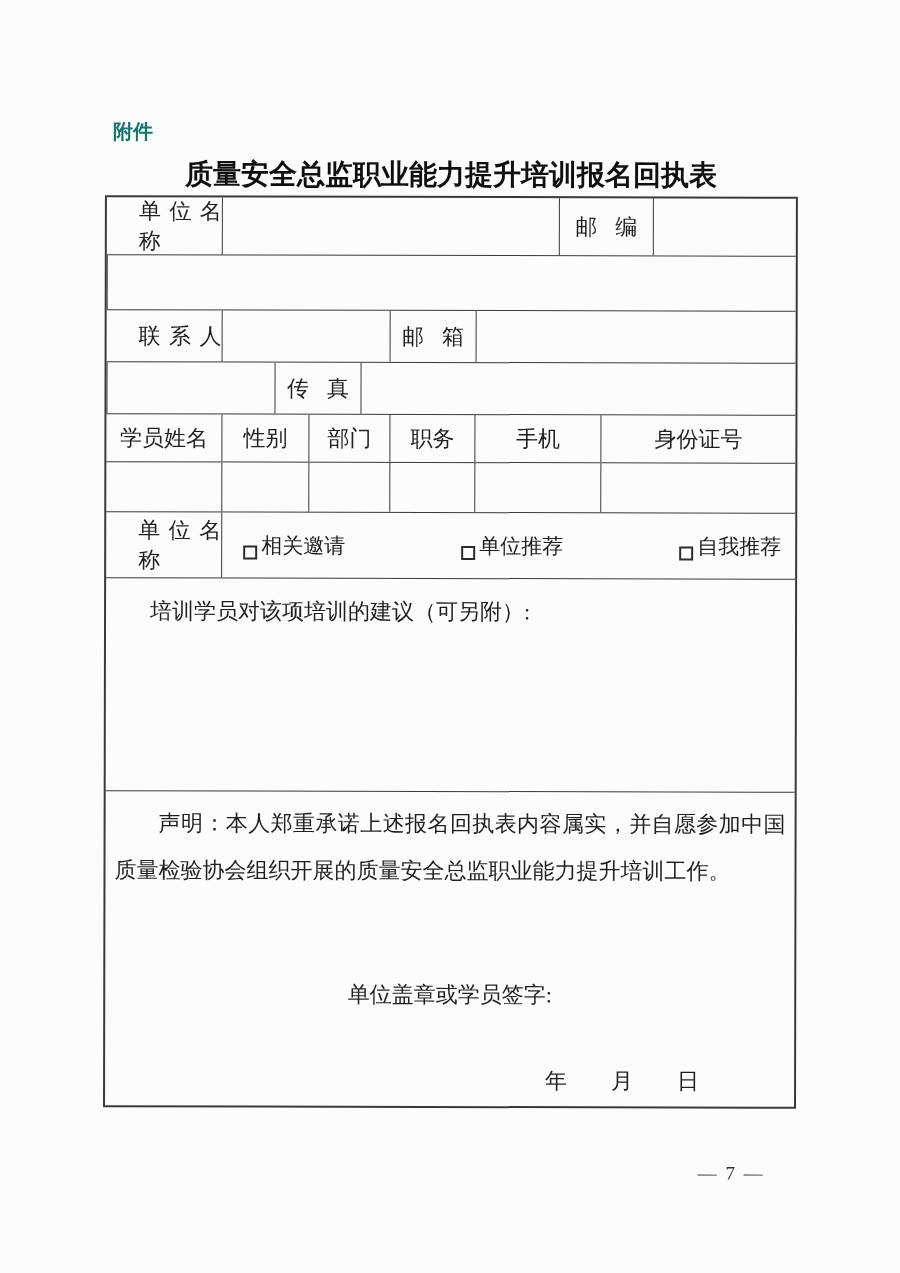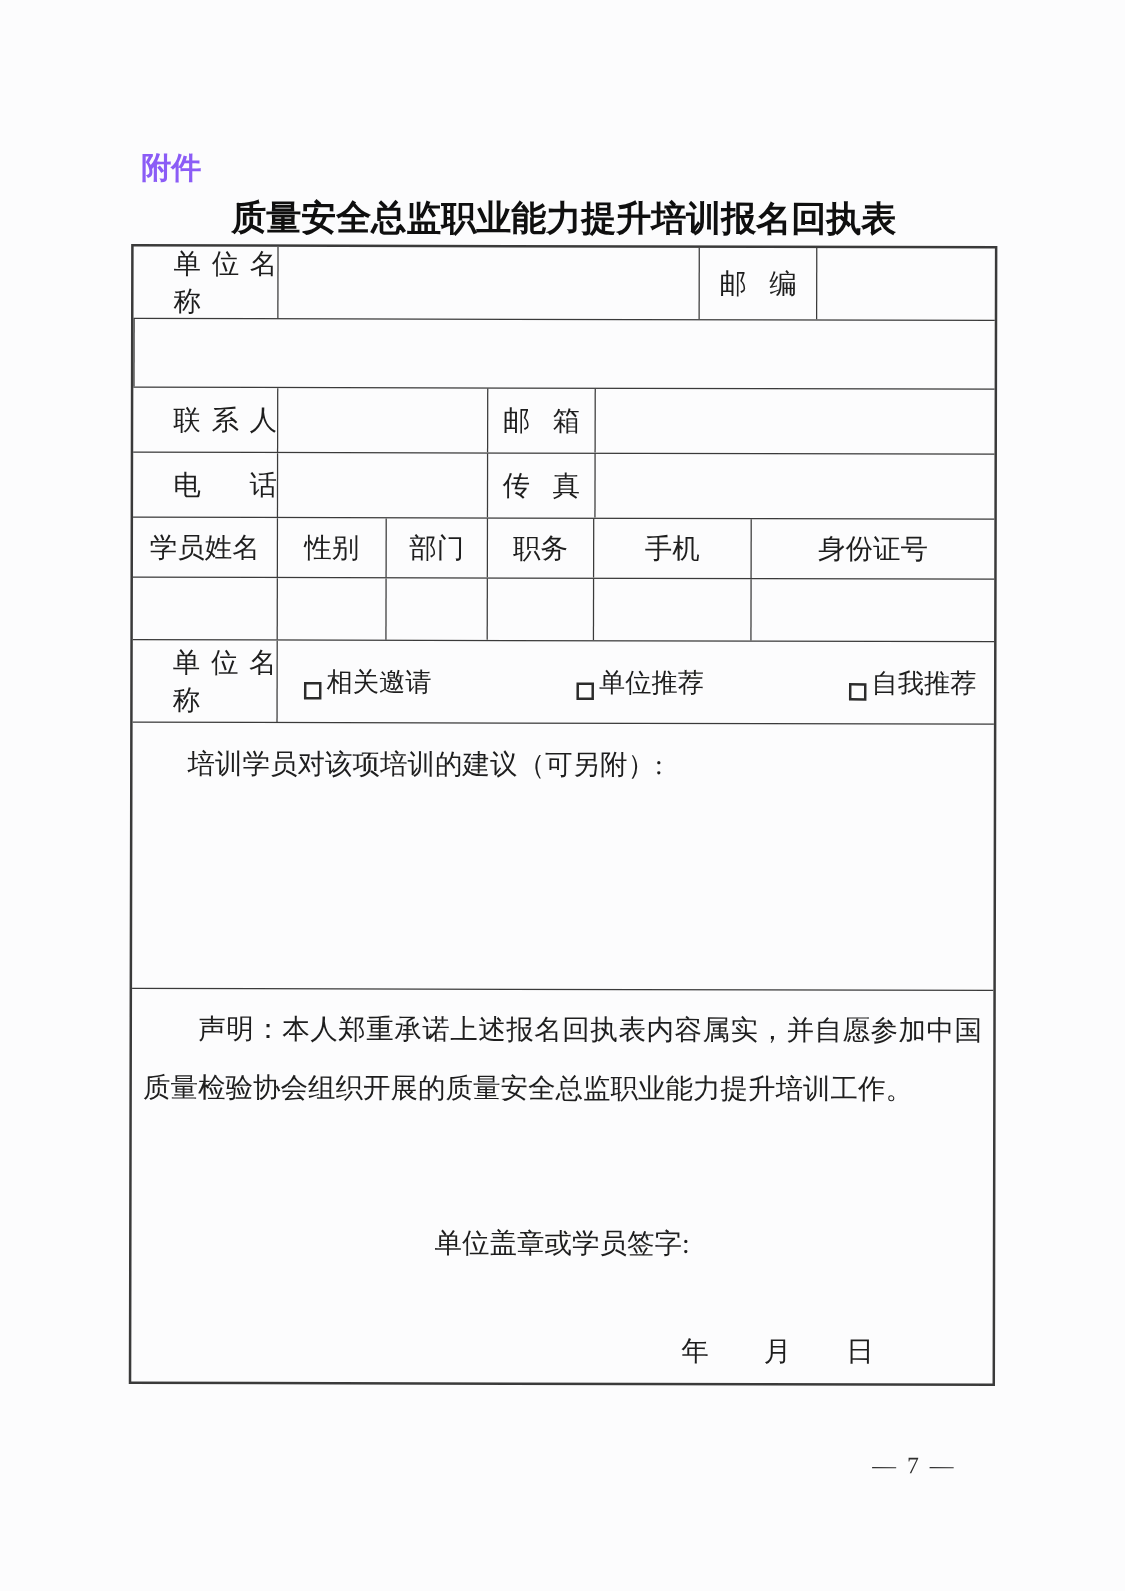--- a/index.html
+++ b/index.html
@@ -9,21 +9,21 @@
     font-family:"Liberation Serif","DejaVu Serif",serif;
     color:#1e1e1e;
     position:relative;
     overflow:hidden;
   }
   .sheet { position:absolute; inset:0; transform:rotate(0.12deg); transform-origin:50% 50%; }
 
   .attachment {
     position:absolute; left:112px; top:119px;
     font-family:"Liberation Sans","DejaVu Sans",sans-serif;
-    font-weight:700; font-size:24px; color:#8b5cf6;
+    font-weight:700; font-size:20px; color:#0f766e;
   }
   .title {
     position:absolute; left:0; top:156px; width:100%;
     text-align:center; font-size:28px; font-weight:700; color:#0f0f0f;
   }
 
   .ftable {
     position:absolute; left:104px; top:196px; width:693px;
     border:2px solid #3a3a3a;
   }
@@ -97,23 +97,20 @@
         <span class="jl4">联系人</span>
       </div>
       <div class="fcell" style="flex:0 0 168px;"></div>
       <div class="fcell" style="flex:0 0 86px;">
         <span class="jl2">邮箱</span>
       </div>
       <div class="fcell grow"></div>
     </div>
 
     <div class="frow" style="height:52px;">
-      <div class="fcell lab nol">
-        <span class="jl4">电话</span>
-      </div>
       <div class="fcell" style="flex:0 0 168px;"></div>
       <div class="fcell" style="flex:0 0 86px;">
         <span class="jl2">传真</span>
       </div>
       <div class="fcell grow"></div>
     </div>
 
     <div class="frow" style="height:48px;">
       <div class="fcell lab nol">
         <span>学员姓名</span>

